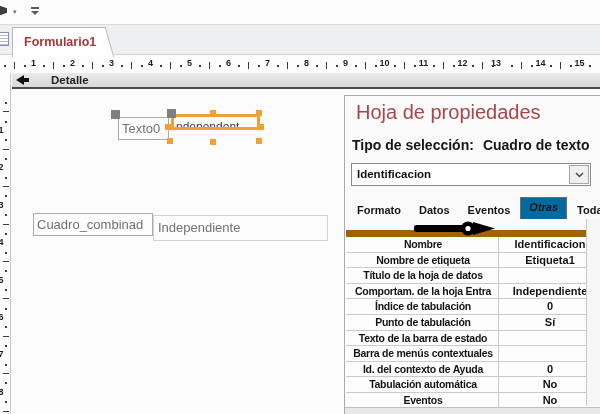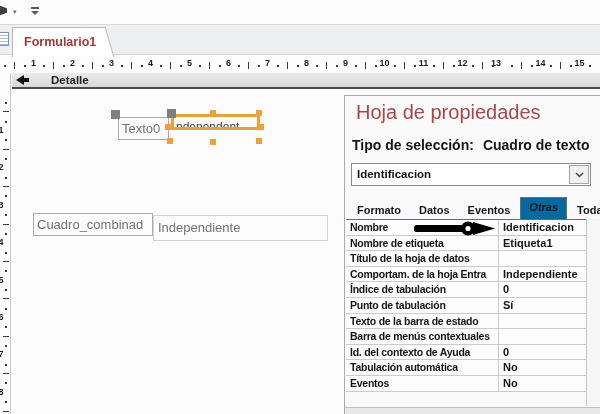--- a/index.html
+++ b/index.html
@@ -66,21 +66,21 @@
   .ptitle{position:absolute;left:11px;top:5px;font-size:20px;font-weight:400;color:#A8474B;white-space:nowrap;}
   .psel{position:absolute;left:7px;top:41px;font-size:14px;font-weight:700;color:#161616;white-space:nowrap;}
   .psel .val{margin-left:9px;}
   .pcombo{position:absolute;left:6px;top:67px;width:240px;height:23px;background:#fff;
     border:1px solid #8A8A8A;font-weight:700;font-size:11.5px;line-height:20px;padding-left:5px;color:#111;}
   .pcombo-btn{position:absolute;right:1px;top:1px;width:20px;height:19px;background:#F0F0F0;
     border:1px solid #A6A6A6;display:flex;align-items:center;justify-content:center;}
   .ptabs{position:absolute;left:4px;top:99px;height:24px;display:flex;align-items:flex-end;gap:2px;}
   .ptab{padding:3px 8px;font-weight:700;font-size:11px;color:#161616;white-space:nowrap;}
   .ptab.active{background:#0369a1;border:1px solid #6E6E6E;border-bottom:none;padding-bottom:6px;font-style:italic;}
-  .pgrid{position:absolute;left:1px;right:0;top:123px;border-top:1px solid #a16207;}
+  .pgrid{position:absolute;left:1px;right:0;top:134px;border-top:7px solid #a16207;text-align:center;}
   .prow{display:flex;height:15.6px;border-bottom:1px solid #CBCBCB;background:#FDFDFD;}
   .plabel{width:153px;border-right:1px solid #CBCBCB;font-size:10.5px;font-weight:600;color:#141414;
     letter-spacing:-0.25px;padding:1px 2px 0 4px;white-space:nowrap;overflow:hidden;}
   .pvalue{width:100px;font-size:11px;font-weight:600;color:#141414;padding:1px 2px 0 4px;
     white-space:nowrap;overflow:hidden;}
   .pscroll{position:absolute;left:241px;top:123px;width:15px;bottom:8px;background:#F6F6F6;
     border-left:1px solid #C9C9C9;}
   .panel-bottom{position:absolute;left:0;right:0;top:311px;height:8px;background:#E8E8E8;
     border-top:1px solid #BFBFBF;}
   .marker{position:absolute;left:69px;top:124px;z-index:7;}

